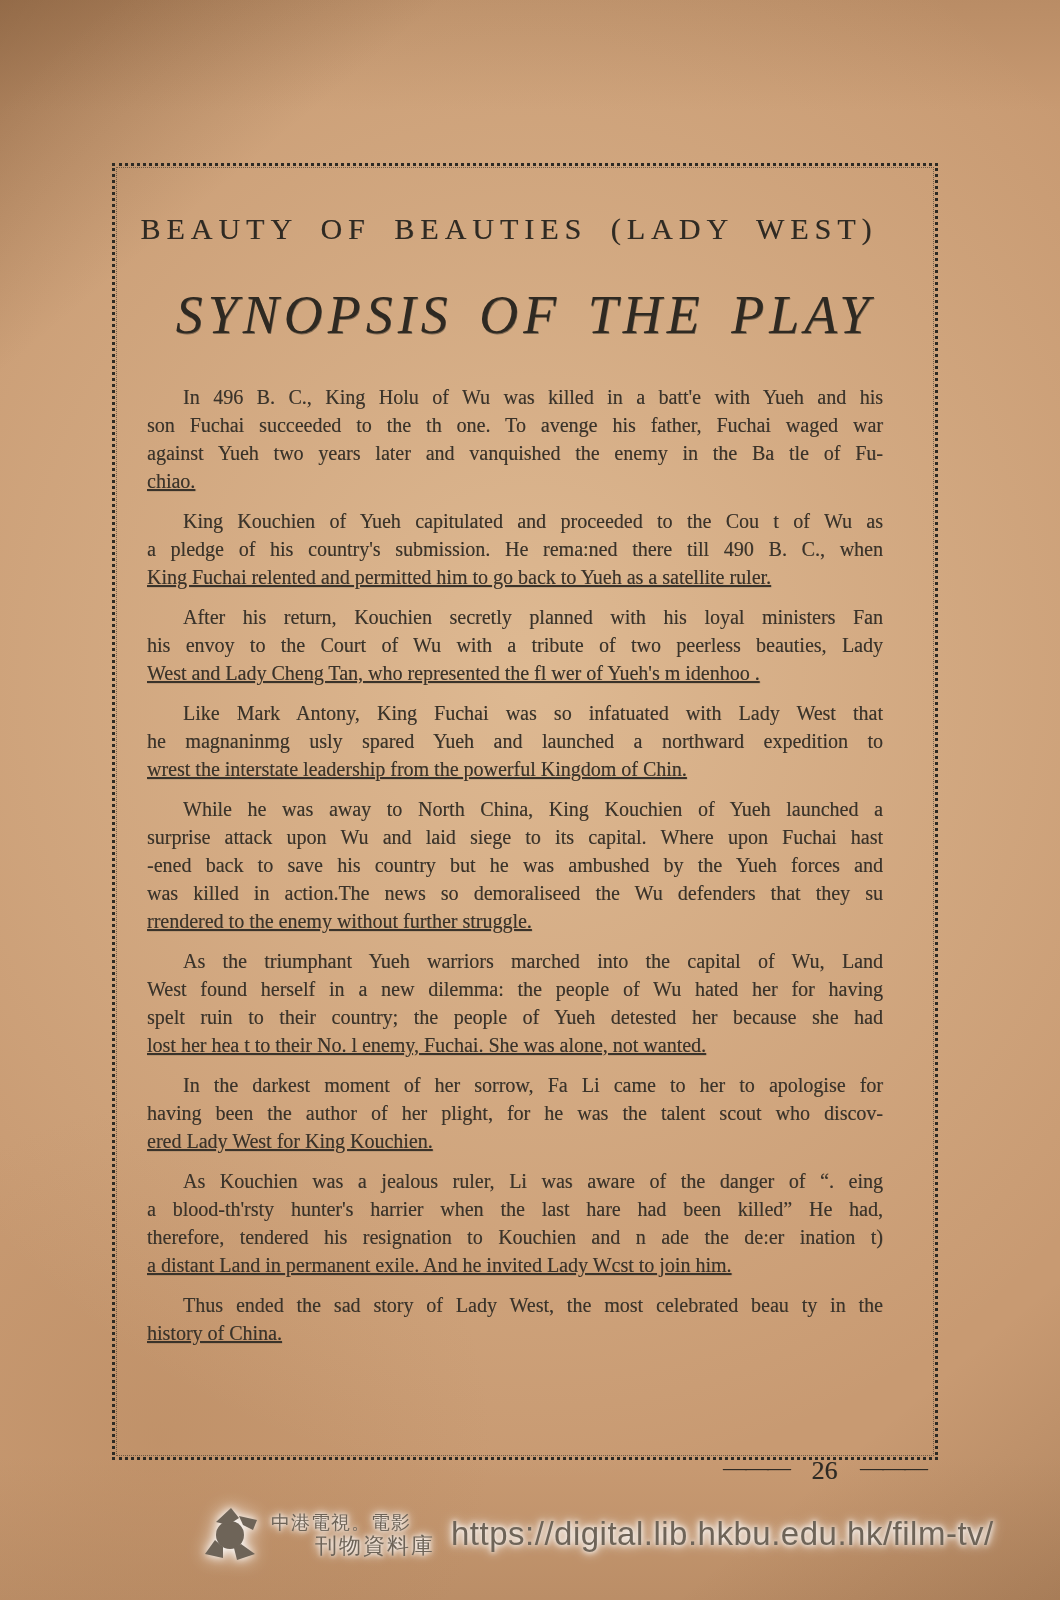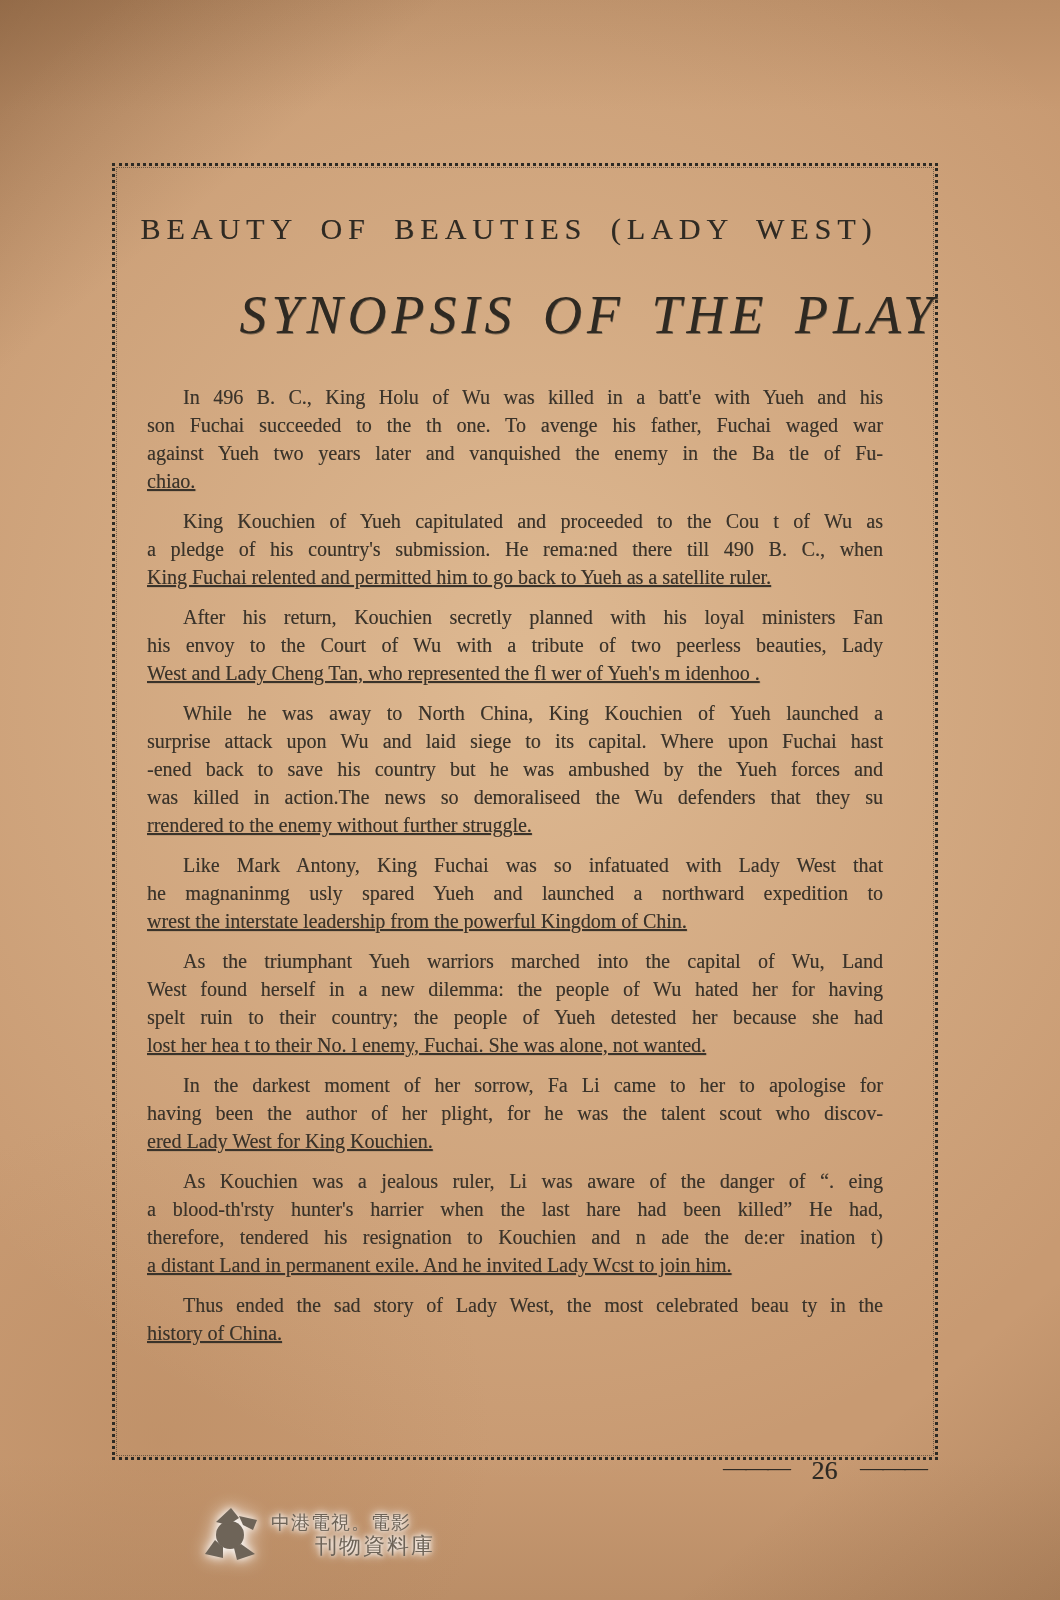--- a/index.html
+++ b/index.html
@@ -31,21 +31,21 @@
   .header-title {
     position:absolute; left:96px; top:214px; width:826px;
     text-align:center; color:#2f2a23;
     font-size:30px; line-height:1; letter-spacing:6px; word-spacing:10px;
     text-shadow:.4px .4px .5px rgba(47,42,35,.5);
     white-space:nowrap;
   }
 
   .main-title {
     position:absolute; left:112px; top:286px; width:826px;
-    text-align:right; color:#2e2922;
+    text-align:center; color:#2e2922;
     font-style:italic; font-size:54px; line-height:1.1; letter-spacing:5px; word-spacing:8px;
     text-shadow:.5px .5px .6px rgba(46,41,34,.5);
     white-space:nowrap;
   }
 
   .body-text {
     position:absolute; left:147px; top:383px; width:736px;
     color:#3a332a; font-size:20px; line-height:28px;
   }
   .para { margin:0 0 12px 0; }
@@ -106,30 +106,30 @@
         <div class="line first">King Kouchien of Yueh capitulated and proceeded to the Cou t of Wu as</div>
         <div class="line">a pledge of his country's submission. He rema:ned there till 490 B. C., when</div>
         <div class="line last">King Fuchai relented and permitted him to go back to Yueh as a satellite ruler.</div>
       </div>
       <div class="para">
         <div class="line first">After his return, Kouchien secretly planned with his loyal ministers Fan</div>
         <div class="line">his envoy to the Court of Wu with a tribute of two peerless beauties, Lady</div>
         <div class="line last">West and Lady Cheng Tan, who represented the fl wer of Yueh's m idenhoo .</div>
       </div>
       <div class="para">
+        <div class="line first">Like Mark Antony, King Fuchai was so infatuated with Lady West that</div>
+        <div class="line">he magnaninmg usly spared Yueh and launched a northward expedition to</div>
+        <div class="line last">wrest the interstate leadership from the powerful Kingdom of Chin.</div>
+      </div>
+      <div class="para">
         <div class="line first">While he was away to North China, King Kouchien of Yueh launched a</div>
         <div class="line">surprise attack upon Wu and laid siege to its capital. Where upon Fuchai hast</div>
         <div class="line">-ened back to save his country but he was ambushed by the Yueh forces and</div>
         <div class="line">was killed in action.The news so demoraliseed the Wu defenders that they su</div>
         <div class="line last">rrendered to the enemy without further struggle.</div>
-      </div>
-      <div class="para">
-        <div class="line first">Like Mark Antony, King Fuchai was so infatuated with Lady West that</div>
-        <div class="line">he magnaninmg usly spared Yueh and launched a northward expedition to</div>
-        <div class="line last">wrest the interstate leadership from the powerful Kingdom of Chin.</div>
       </div>
       <div class="para">
         <div class="line first">As the triumphant Yueh warriors marched into the capital of Wu, Land</div>
         <div class="line">West found herself in a new dilemma: the people of Wu hated her for having</div>
         <div class="line">spelt ruin to their country; the people of Yueh detested her because she had</div>
         <div class="line last">lost her hea t to their No. l enemy, Fuchai. She was alone, not wanted.</div>
       </div>
       <div class="para">
         <div class="line first">In the darkest moment of her sorrow, Fa Li came to her to apologise for</div>
         <div class="line">having been the author of her plight, for he was the talent scout who discov-</div>
@@ -160,15 +160,16 @@
         <polygon points="13,16 28,2 36,12 25,19"></polygon>
         <polygon points="36,10 54,14 50,24 40,19"></polygon>
         <polygon points="12,34 2,48 20,52 20,41"></polygon>
         <polygon points="38,38 52,48 34,54 31,42"></polygon>
       </g>
     </svg>
     <div class="wm-org">
       <div class="l1">中港電視。電影</div>
       <div class="l2">刊物資料庫</div>
     </div>
+    <div class="wm-url">https://digital.lib.hkbu.edu.hk/film-tv/</div>
   </div>
 
 </div>
 
 </body></html>

